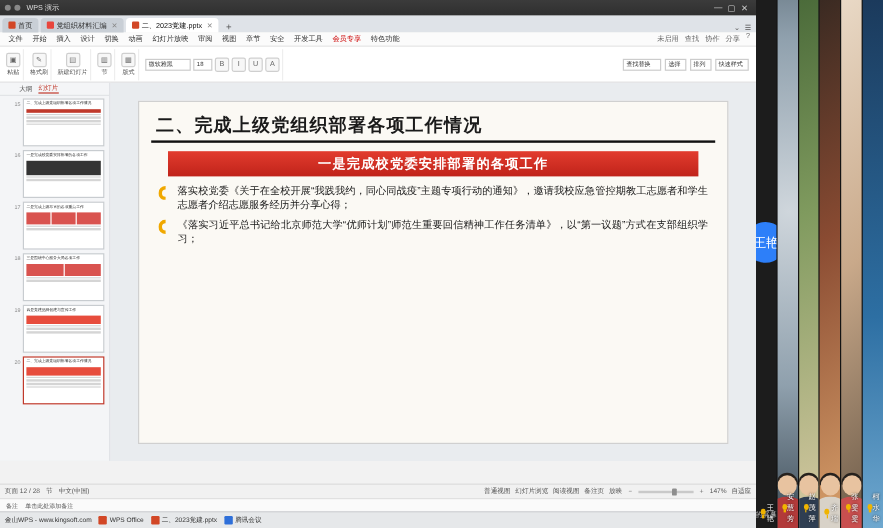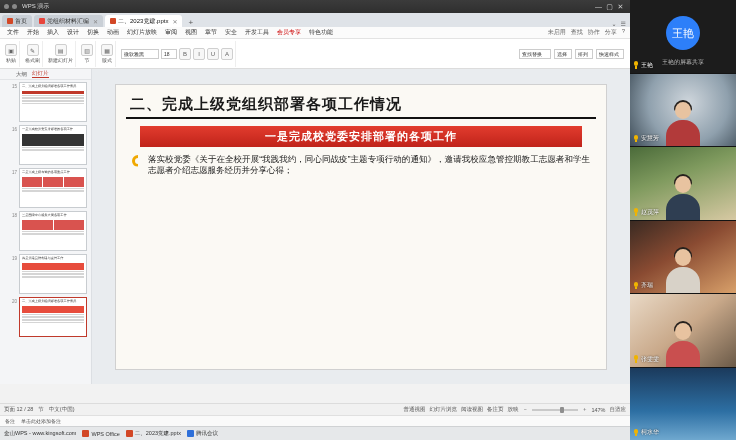--- a/index.html
+++ b/index.html
@@ -155,21 +155,21 @@
   .tbsq.b { background:#2e6fd9;}
   .overlaybar {
     position:absolute; left:0; bottom:14px; width:630px; height:11px;
     background:#fafafa; border-top:1px solid #e0e0e0;
     display:flex; align-items:center; font-size:5px; color:#555; padding:0 5px; gap:6px;
   }
   
   #rail {
     width: 106px; height: 440px;
     background: #141414;
-    display: flex; flex-direction: column;
+    display: flex; flex-direction: row;
     gap: 1px;
   }
   .vtile {
     position: relative;
     flex: 1 1 0;
     overflow: hidden;
     background: #202020;
   }
   .vname {
     position: absolute; left: 3px; bottom: 3px;
@@ -415,20 +415,24 @@
 
       <div class="slidewrap">
         <div class="slide">
           <div class="slide-title">二、完成上级党组织部署各项工作情况</div>
           <div class="redbar">一是完成校党委安排部署的各项工作</div>
           <div class="bullets">
             <div class="bul">
               <span class="bulicon"></span>
               <span class="bultext">落实校党委《关于在全校开展“我践我约，同心同战疫”主题专项行动的通知》，邀请我校应急管控期教工志愿者和学生志愿者介绍志愿服务经历并分享心得；</span>
             </div>
+            <div class="bul">
+              <span class="bulicon"></span>
+              <span class="bultext">《落实习近平总书记给北京师范大学“优师计划”师范生重要回信精神工作任务清单》，以“第一议题”方式在支部组织学习；</span>
+            </div>
           </div>
         </div>
       </div>
     </div>
 
     <div class="overlaybar">
       <span>备注</span>
       <span>单击此处添加备注</span>
     </div>
 

